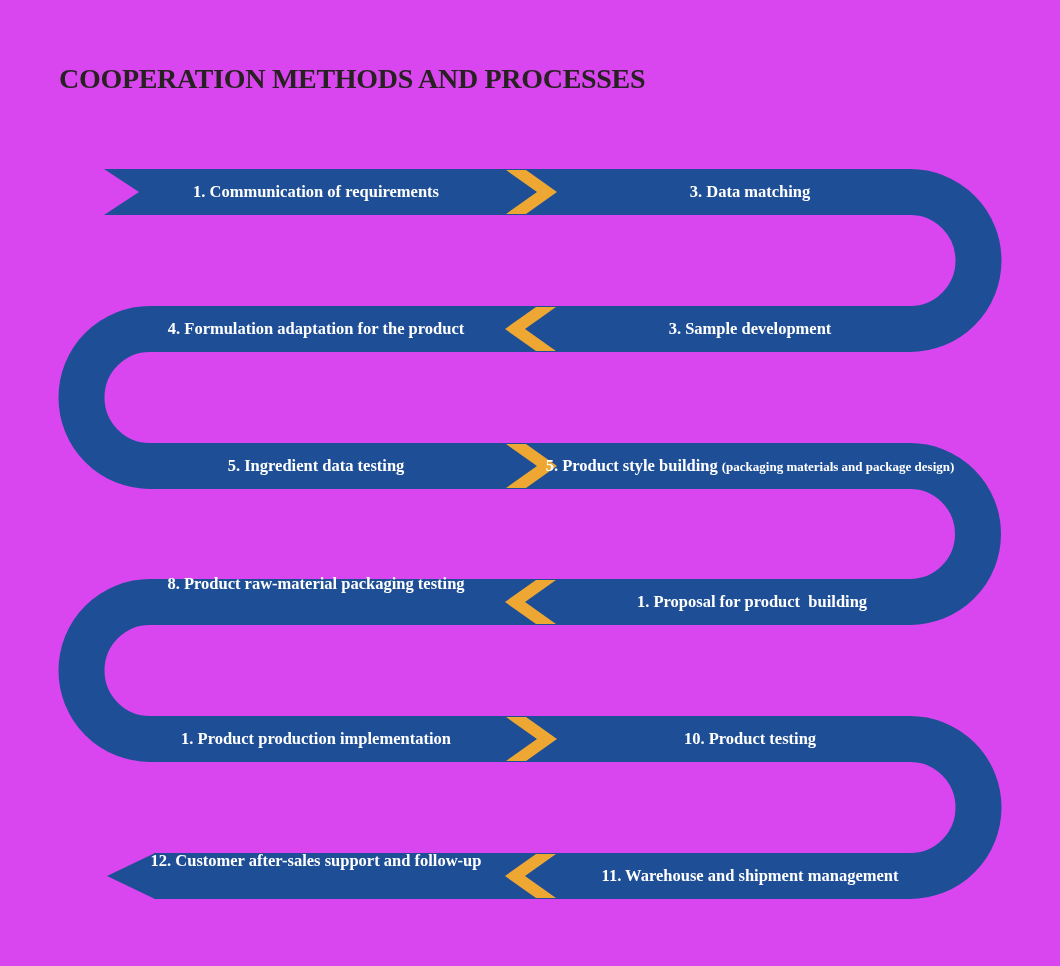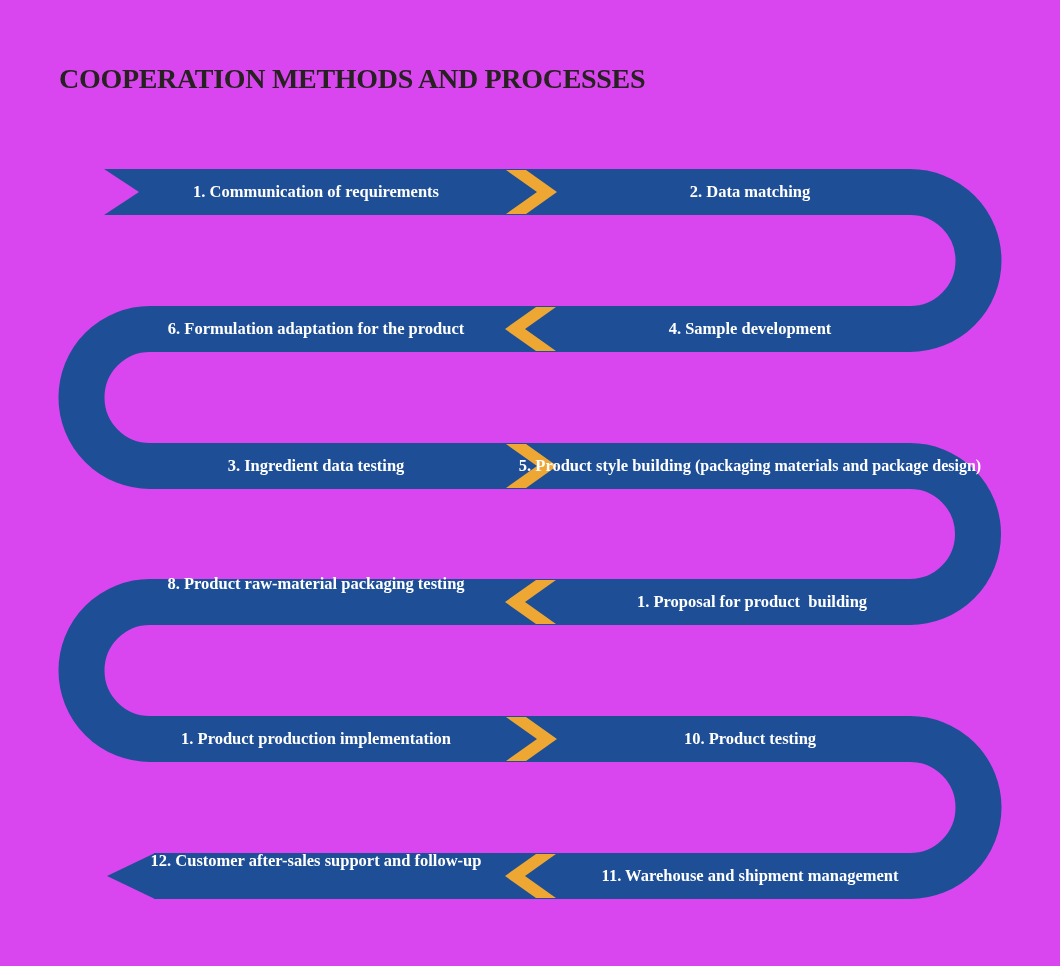--- a/index.html
+++ b/index.html
@@ -38,21 +38,21 @@
     color:var(--text-white);
     font-size:16.5px;
     font-weight:700;
     white-space:pre;
     display:flex;
     align-items:baseline;
     gap:4px;
     text-align:center;
   }
   .step-label .note{
-    font-size:16px;
+    font-size:13px;
     font-weight:600;
   }
 </style>
 </head>
 <body>
 
 <div class="canvas">
 
   <h1 class="page-title">COOPERATION METHODS AND PROCESSES</h1>
 
@@ -71,24 +71,24 @@
 
     <polygon class="chev" points="506,170 526,170 557,192 526,214 506,214 537,192"></polygon>
     <polygon class="chev" points="556,307 536,307 505,329 536,351 556,351 525,329"></polygon>
     <polygon class="chev" points="506,444 526,444 557,466 526,488 506,488 537,466"></polygon>
     <polygon class="chev" points="556,580 536,580 505,602 536,624 556,624 525,602"></polygon>
     <polygon class="chev" points="506,717 526,717 557,739 526,761 506,761 537,739"></polygon>
     <polygon class="chev" points="556,854 536,854 505,876 536,898 556,898 525,876"></polygon>
   </svg>
 
   <div class="step-label" style="left:316px;top:192px"><span>1. Communication of requirements</span></div>
-  <div class="step-label" style="left:750px;top:192px"><span>2. Data matching</span></div>
-  <div class="step-label" style="left:750px;top:329px"><span>4. Sample development</span></div>
-  <div class="step-label" style="left:316px;top:329px"><span>6. Formulation adaptation for the product</span></div>
-  <div class="step-label" style="left:316px;top:466px"><span>3. Ingredient data testing</span></div>
+  <div class="step-label" style="left:750px;top:192px"><span>3. Data matching</span></div>
+  <div class="step-label" style="left:750px;top:329px"><span>3. Sample development</span></div>
+  <div class="step-label" style="left:316px;top:329px"><span>4. Formulation adaptation for the product</span></div>
+  <div class="step-label" style="left:316px;top:466px"><span>5. Ingredient data testing</span></div>
   <div class="step-label" style="left:750px;top:466px"><span>5. Product style building</span><span class="note">(packaging materials and package design)</span></div>
   <div class="step-label" style="left:752px;top:602px"><span>1. Proposal for product  building</span></div>
   <div class="step-label" style="left:316px;top:584px"><span>8. Product raw-material packaging testing</span></div>
   <div class="step-label" style="left:316px;top:739px"><span>1. Product production implementation</span></div>
   <div class="step-label" style="left:750px;top:739px"><span>10. Product testing</span></div>
   <div class="step-label" style="left:750px;top:876px"><span>11. Warehouse and shipment management</span></div>
   <div class="step-label" style="left:316px;top:861px"><span>12. Customer after-sales support and follow-up</span></div>
 
 </div>
 

